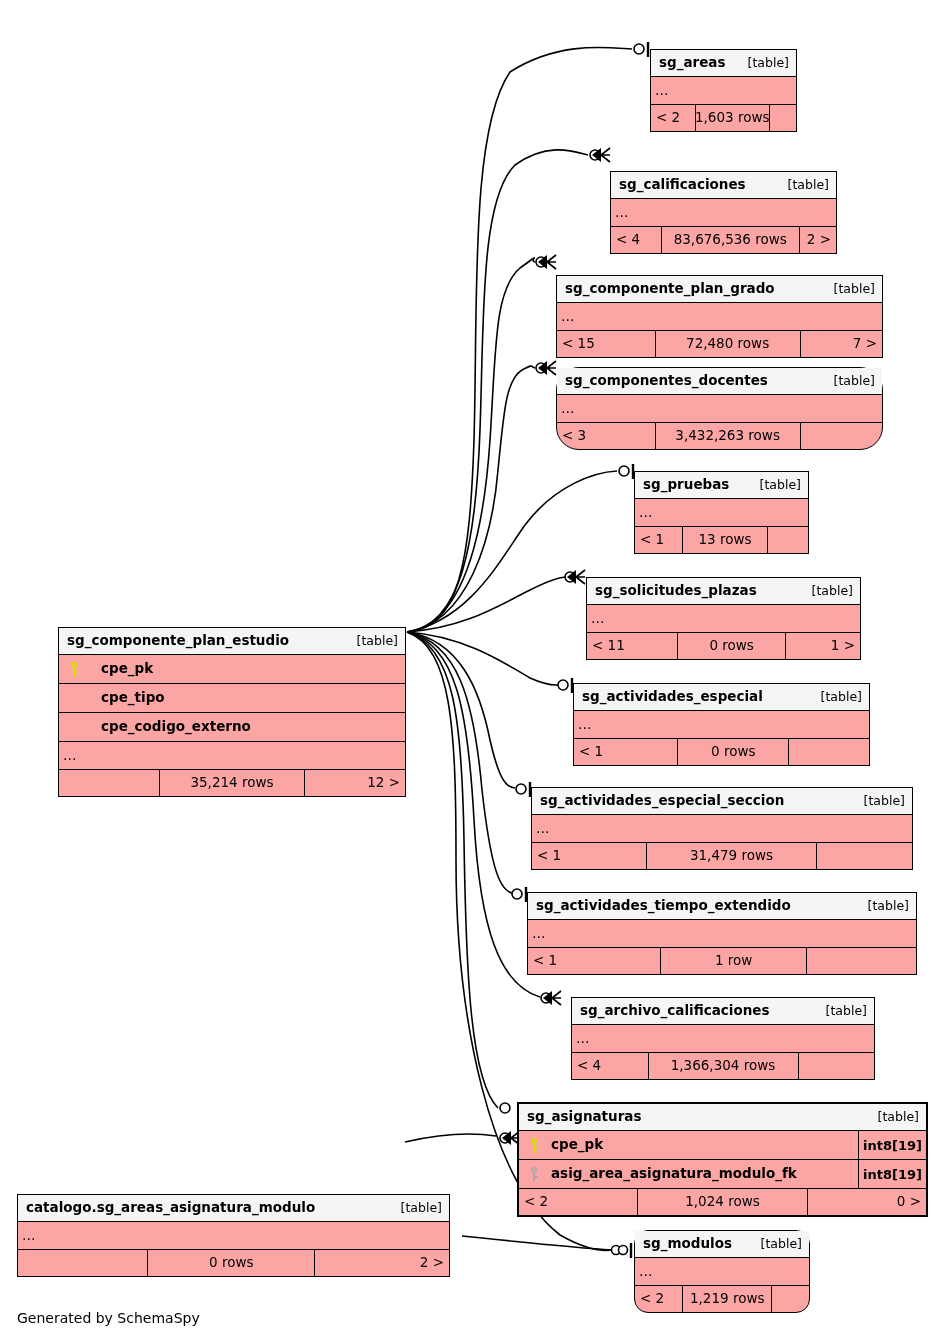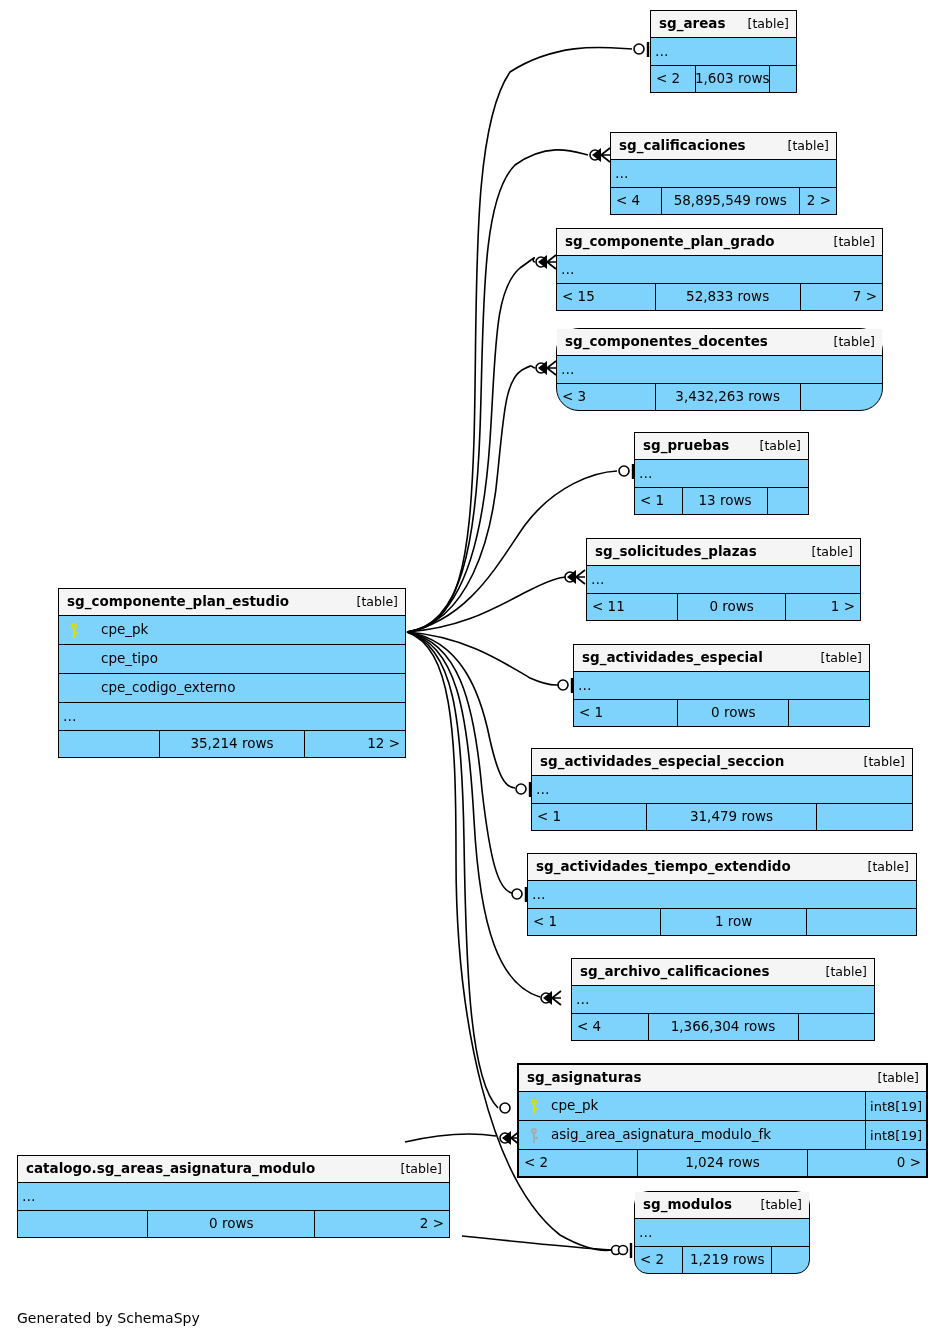--- a/index.html
+++ b/index.html
@@ -23,25 +23,26 @@
   }
   svg.edges {
     position: absolute;
     left: 0; top: 0;
     width: 945px;
     height: 1341px;
     pointer-events: none;
   }
   .tbl {
     position: absolute;
-    background: #7dd3fc;
+    background: #fca5a5;
     border: 1px solid #000000;
     box-sizing: border-box;
     font-size: 13.5px;
     line-height: 1;
+    margin-top: 39px;
   }
   .tbl.thick {
     border: 2.5px solid #000000;
   }
   .tbl .hdr {
     background: #f5f5f5;
     border-bottom: 1px solid #000000;
     display: flex;
     align-items: center;
     justify-content: space-between;
@@ -61,20 +62,21 @@
     padding-left: 16px;
     white-space: nowrap;
   }
   .tbl .col {
     border-bottom: 1px solid #000000;
     display: flex;
     align-items: center;
     height: 29px;
     box-sizing: border-box;
     padding: 0;
+    font-weight: bold;
   }
   .tbl .col .keycell {
     width: 30px;
     min-width: 30px;
     display: flex;
     align-items: center;
     justify-content: center;
   }
   .tbl .col .cname {
     flex: 1;
@@ -256,34 +258,34 @@
   </div>
 
   <div class="tbl" style="left:610px; top:132px; width:227px;">
     <div class="hdr">
       <span class="tname">sg_calificaciones</span>
       <span class="ttype">[table]</span>
     </div>
     <div class="ellipsisrow">…</div>
     <div class="footer">
       <div class="fcell fleft" style="width:22%;">&lt; 4</div>
-      <div class="fcell fmid" style="width:62%;">58,895,549 rows</div>
+      <div class="fcell fmid" style="width:62%;">83,676,536 rows</div>
       <div class="fcell fright" style="width:16%;">2 &gt;</div>
     </div>
   </div>
 
-  <div class="tbl" style="left:556px; top:228px; width:327px;">
+  <div class="tbl" style="left:556px; top:236px; width:327px;">
     <div class="hdr">
       <span class="tname">sg_componente_plan_grado</span>
       <span class="ttype">[table]</span>
     </div>
     <div class="ellipsisrow">…</div>
     <div class="footer">
       <div class="fcell fleft" style="width:30%;">&lt; 15</div>
-      <div class="fcell fmid" style="width:45%;">52,833 rows</div>
+      <div class="fcell fmid" style="width:45%;">72,480 rows</div>
       <div class="fcell fright" style="width:25%;">7 &gt;</div>
     </div>
   </div>
 
   <div class="tbl" style="left:556px; top:328px; width:327px;border-radius:23px;">
     <div class="hdr">
       <span class="tname">sg_componentes_docentes</span>
       <span class="ttype">[table]</span>
     </div>
     <div class="ellipsisrow">…</div>

